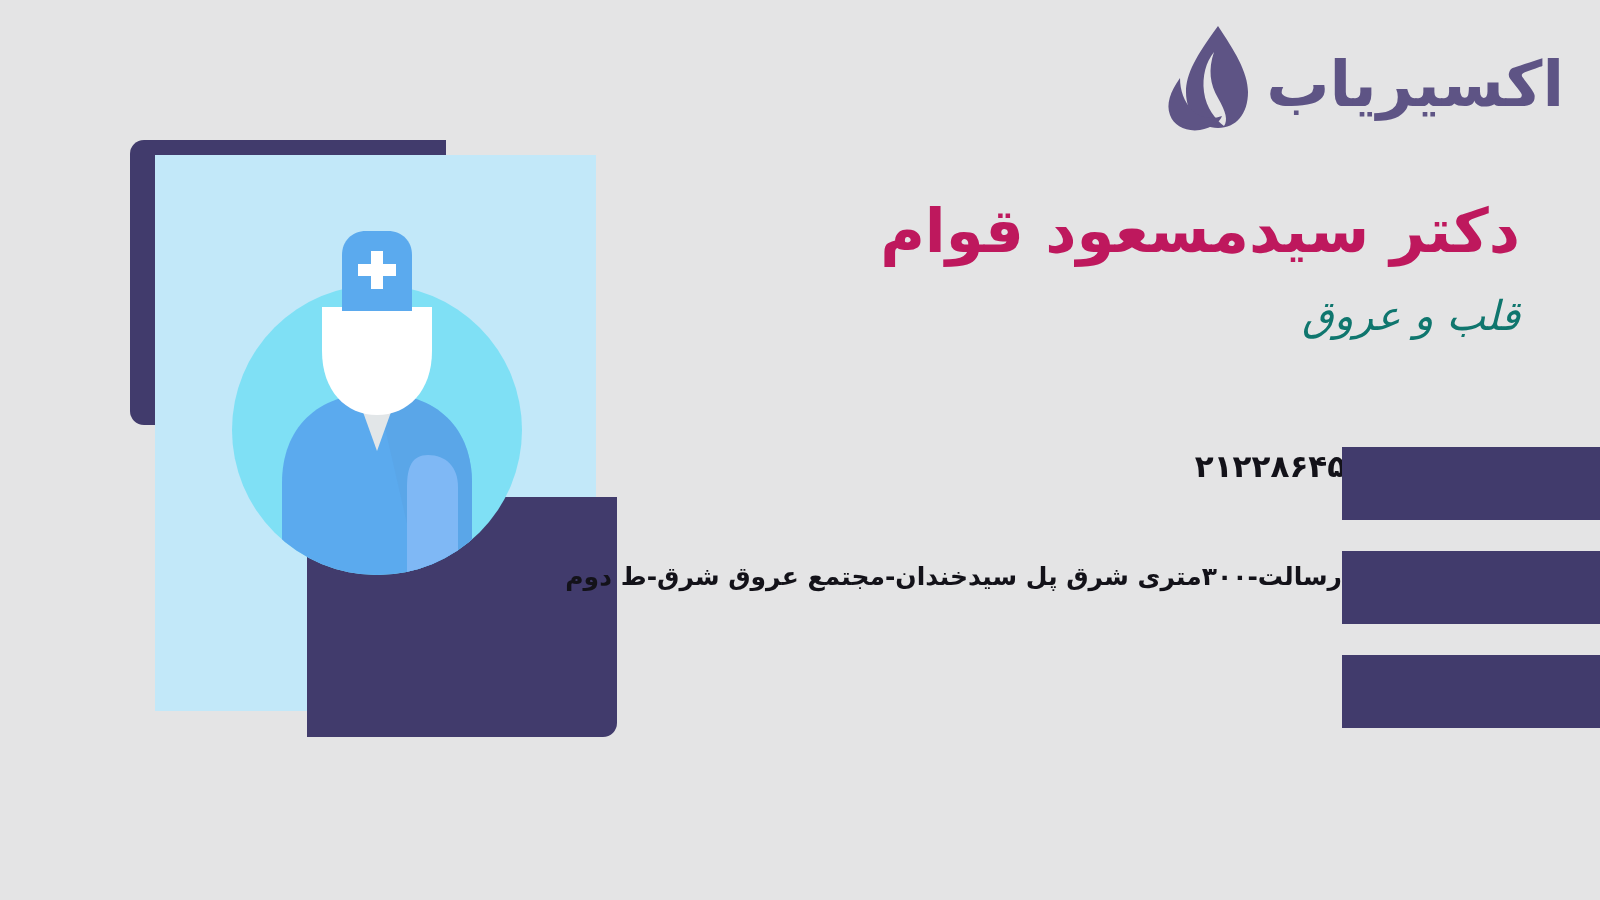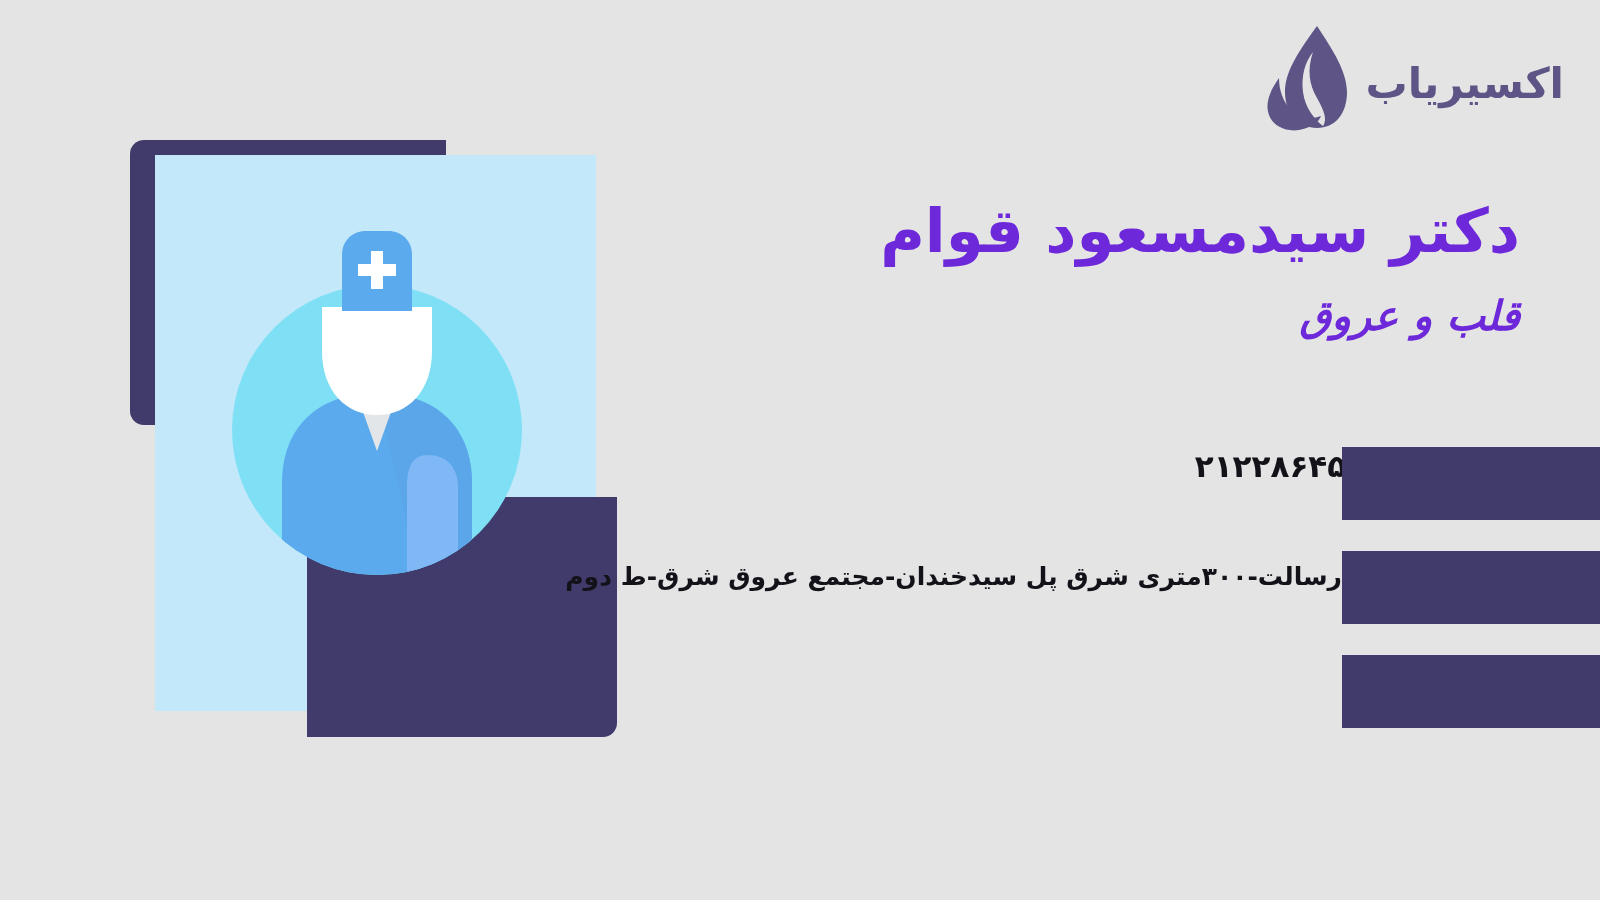--- a/index.html
+++ b/index.html
@@ -34,21 +34,21 @@
     gap: 6px;
     height: 112px;
   }
   .brand-mark {
     width: 104px;
     height: 112px;
     display: block;
   }
   .brand-word {
     font-family: "DejaVu Sans", "Liberation Sans", sans-serif;
-    font-size: 42px;
+    font-size: 63px;
     font-weight: 700;
     color: #5e5485;
     letter-spacing: 0px;
     line-height: 1;
     direction: rtl;
     white-space: nowrap;
     transform: translateY(6px);
     text-align: right;
   }
 
@@ -100,31 +100,31 @@
     right: 80px;
     top: 196px;
     width: 760px;
     text-align: right;
     direction: rtl;
   }
   .doctor-name {
     font-family: "DejaVu Sans", "Liberation Sans", sans-serif;
     font-size: 61px;
     font-weight: 700;
-    color: #6d28d9;
+    color: #be185d;
     line-height: 1.15;
     margin: 0;
     white-space: nowrap;
   }
   .specialty {
     font-family: "DejaVu Serif", "Liberation Serif", serif;
     font-size: 41px;
-    font-weight: 700;
+    font-weight: 400;
     font-style: italic;
-    color: #6d28d9;
+    color: #0f766e;
     line-height: 1.2;
     margin: 26px 0 0 0;
     white-space: nowrap;
   }
   .phone {
     position: absolute;
     right: 216px;
     top: 448px;
     font-family: "DejaVu Sans", "Liberation Sans", sans-serif;
     font-size: 31px;

